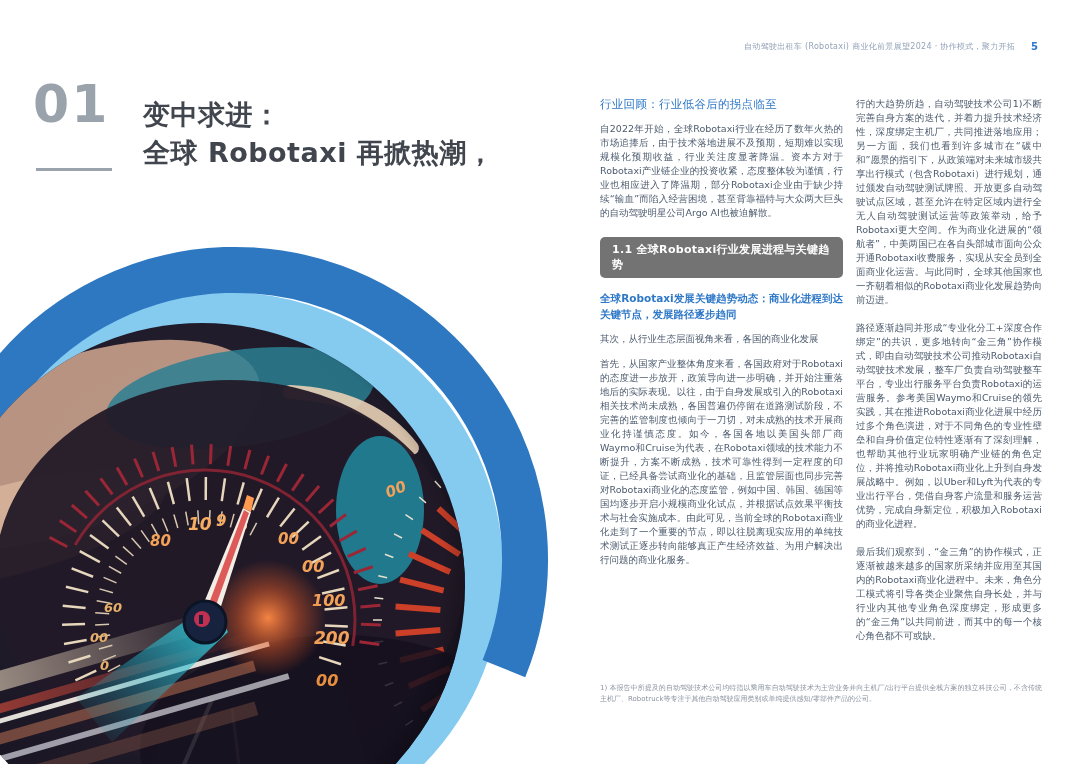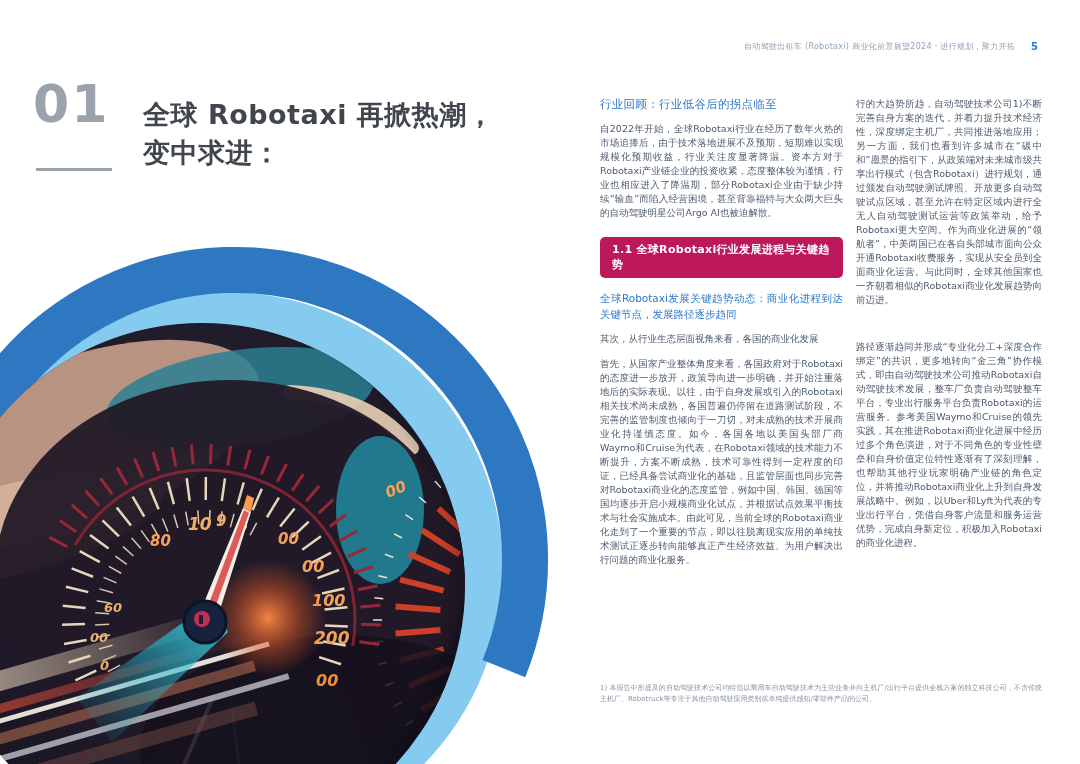--- a/index.html
+++ b/index.html
@@ -30,49 +30,49 @@
   .col-mid{left:600px;width:243px;}
   .col-right{left:856px;width:186px;}
   .col h4{
     margin:0 0 10px 0;font-size:11.5px;font-weight:normal;color:#2e78c8;letter-spacing:.3px;
   }
   .col p{
     margin:0 0 11px 0;font-size:9.5px;line-height:14px;text-align:justify;
   }
   .banner{
     display:inline-block;margin:6px 0 12px 0;padding:5px 12px 6px 12px;
-    background:#be185d;color:#ffffff;font-size:11px;font-weight:bold;border-radius:5px;
+    background:#737373;color:#ffffff;font-size:11px;font-weight:bold;border-radius:5px;
     letter-spacing:.3px;
   }
   .subhead{
-    margin:0 0 10px 0;font-size:10.5px;line-height:16px;font-weight:normal;color:#2e78c8;
+    margin:0 0 10px 0;font-size:10.5px;line-height:16px;font-weight:bold;color:#2e78c8;
     text-align:justify;
   }
   .footnote{
     position:absolute;left:600px;top:683px;width:442px;
     font-size:7px;line-height:11px;color:#8a93a0;text-align:justify;
   }
   
   .gnum{font-style:italic;font-weight:bold;}
 </style>
 </head>
 <body>
 
 <div class="page">
 
   <div class="header">
-    <span class="doc-title">自动驾驶出租车 (Robotaxi) 商业化前景展望2024 · 进行规划，聚力开拓</span>
+    <span class="doc-title">自动驾驶出租车 (Robotaxi) 商业化前景展望2024 · 协作模式，聚力开拓</span>
     <span class="page-num">5</span>
   </div>
 
   <div class="chapter-num">01</div>
   <div class="chapter-rule"></div>
   <div class="chapter-title">
+    <div>变中求进：</div>
     <div>全球 Robotaxi 再掀热潮，</div>
-    <div>变中求进：</div>
   </div>
 
   <svg class="hero" viewBox="0 0 580 534" aria-hidden="true">
     <defs>
       <clipPath id="photoClip">
           <circle cx="202" cy="356" r="263"></circle>
         </clipPath>
       <radialGradient id="gBg" cx="0.45" cy="0.35" r="0.85">
         <stop offset="0" stop-color="#2a2434"></stop>
           <stop offset="1" stop-color="#120f1c"></stop>
@@ -291,18 +291,19 @@
     <h4>行业回顾：行业低谷后的拐点临至</h4>
     <p>自2022年开始，全球Robotaxi行业在经历了数年火热的市场追捧后，由于技术落地进展不及预期，短期难以实现规模化预期收益，行业关注度显著降温。资本方对于Robotaxi产业链企业的投资收紧，态度整体较为谨慎，行业也相应进入了降温期，部分Robotaxi企业由于缺少持续“输血”而陷入经营困境，甚至背靠福特与大众两大巨头的自动驾驶明星公司Argo AI也被迫解散。</p>
     <div class="banner">1.1 全球Robotaxi行业发展进程与关键趋势</div>
     <div class="subhead">全球Robotaxi发展关键趋势动态：商业化进程到达关键节点，发展路径逐步趋同</div>
     <p>其次，从行业生态层面视角来看，各国的商业化发展</p>
     <p>首先，从国家产业整体角度来看，各国政府对于Robotaxi的态度进一步放开，政策导向进一步明确，并开始注重落地后的实际表现。以往，由于自身发展或引入的Robotaxi相关技术尚未成熟，各国普遍仍停留在道路测试阶段，不完善的监管制度也倾向于一刀切，对未成熟的技术开展商业化持谨慎态度。如今，各国各地以美国头部厂商Waymo和Cruise为代表，在Robotaxi领域的技术能力不断提升，方案不断成熟，技术可靠性得到一定程度的印证，已经具备尝试商业化的基础，且监管层面也同步完善对Robotaxi商业化的态度监管，例如中国、韩国、德国等国均逐步开启小规模商业化试点，并根据试点效果平衡技术与社会实施成本。由此可见，当前全球的Robotaxi商业化走到了一个重要的节点，即以往脱离现实应用的单纯技术测试正逐步转向能够真正产生经济效益、为用户解决出行问题的商业化服务。</p>
   </div>
 
   <div class="col col-right">
     <p>行的大趋势所趋，自动驾驶技术公司1)不断完善自身方案的迭代，并着力提升技术经济性，深度绑定主机厂，共同推进落地应用；另一方面，我们也看到许多城市在“碳中和”愿景的指引下，从政策端对未来城市级共享出行模式（包含Robotaxi）进行规划，通过颁发自动驾驶测试牌照、开放更多自动驾驶试点区域，甚至允许在特定区域内进行全无人自动驾驶测试运营等政策举动，给予Robotaxi更大空间。作为商业化进展的“领航者”，中美两国已在各自头部城市面向公众开通Robotaxi收费服务，实现从安全员到全面商业化运营。与此同时，全球其他国家也一齐朝着相似的Robotaxi商业化发展趋势向前迈进。</p>
-    <p style="margin-top:33px">路径逐渐趋同并形成“专业化分工+深度合作绑定”的共识，更多地转向“金三角”协作模式，即由自动驾驶技术公司推动Robotaxi自动驾驶技术发展，整车厂负责自动驾驶整车平台，专业出行服务平台负责Robotaxi的运营服务。参考美国Waymo和Cruise的领先实践，其在推进Robotaxi商业化进展中经历过多个角色演进，对于不同角色的专业性壁垒和自身价值定位特性逐渐有了深刻理解，也帮助其他行业玩家明确产业链的角色定位，并将推动Robotaxi商业化上升到自身发展战略中。例如，以Uber和Lyft为代表的专业出行平台，凭借自身客户流量和服务运营优势，完成自身新定位，积极加入Robotaxi的商业化进程。</p>
+    <p style="margin-top:14px">路径逐渐趋同并形成“专业化分工+深度合作绑定”的共识，更多地转向“金三角”协作模式，即由自动驾驶技术公司推动Robotaxi自动驾驶技术发展，整车厂负责自动驾驶整车平台，专业出行服务平台负责Robotaxi的运营服务。参考美国Waymo和Cruise的领先实践，其在推进Robotaxi商业化进展中经历过多个角色演进，对于不同角色的专业性壁垒和自身价值定位特性逐渐有了深刻理解，也帮助其他行业玩家明确产业链的角色定位，并将推动Robotaxi商业化上升到自身发展战略中。例如，以Uber和Lyft为代表的专业出行平台，凭借自身客户流量和服务运营优势，完成自身新定位，积极加入Robotaxi的商业化进程。</p>
+    <p style="margin-top:14px">最后我们观察到，“金三角”的协作模式，正逐渐被越来越多的国家所采纳并应用至其国内的Robotaxi商业化进程中。未来，角色分工模式将引导各类企业聚焦自身长处，并与行业内其他专业角色深度绑定，形成更多的“金三角”以共同前进，而其中的每一个核心角色都不可或缺。</p>
   </div>
 
   <div class="footnote">1) 本报告中所提及的自动驾驶技术公司均特指以乘用车自动驾驶技术为主营业务并向主机厂/出行平台提供全栈方案的独立科技公司，不含传统主机厂、Robotruck等专注于其他自动驾驶应用类别或单纯提供感知/零部件产品的公司。</div>
 
 </div>
 
 </body></html>

